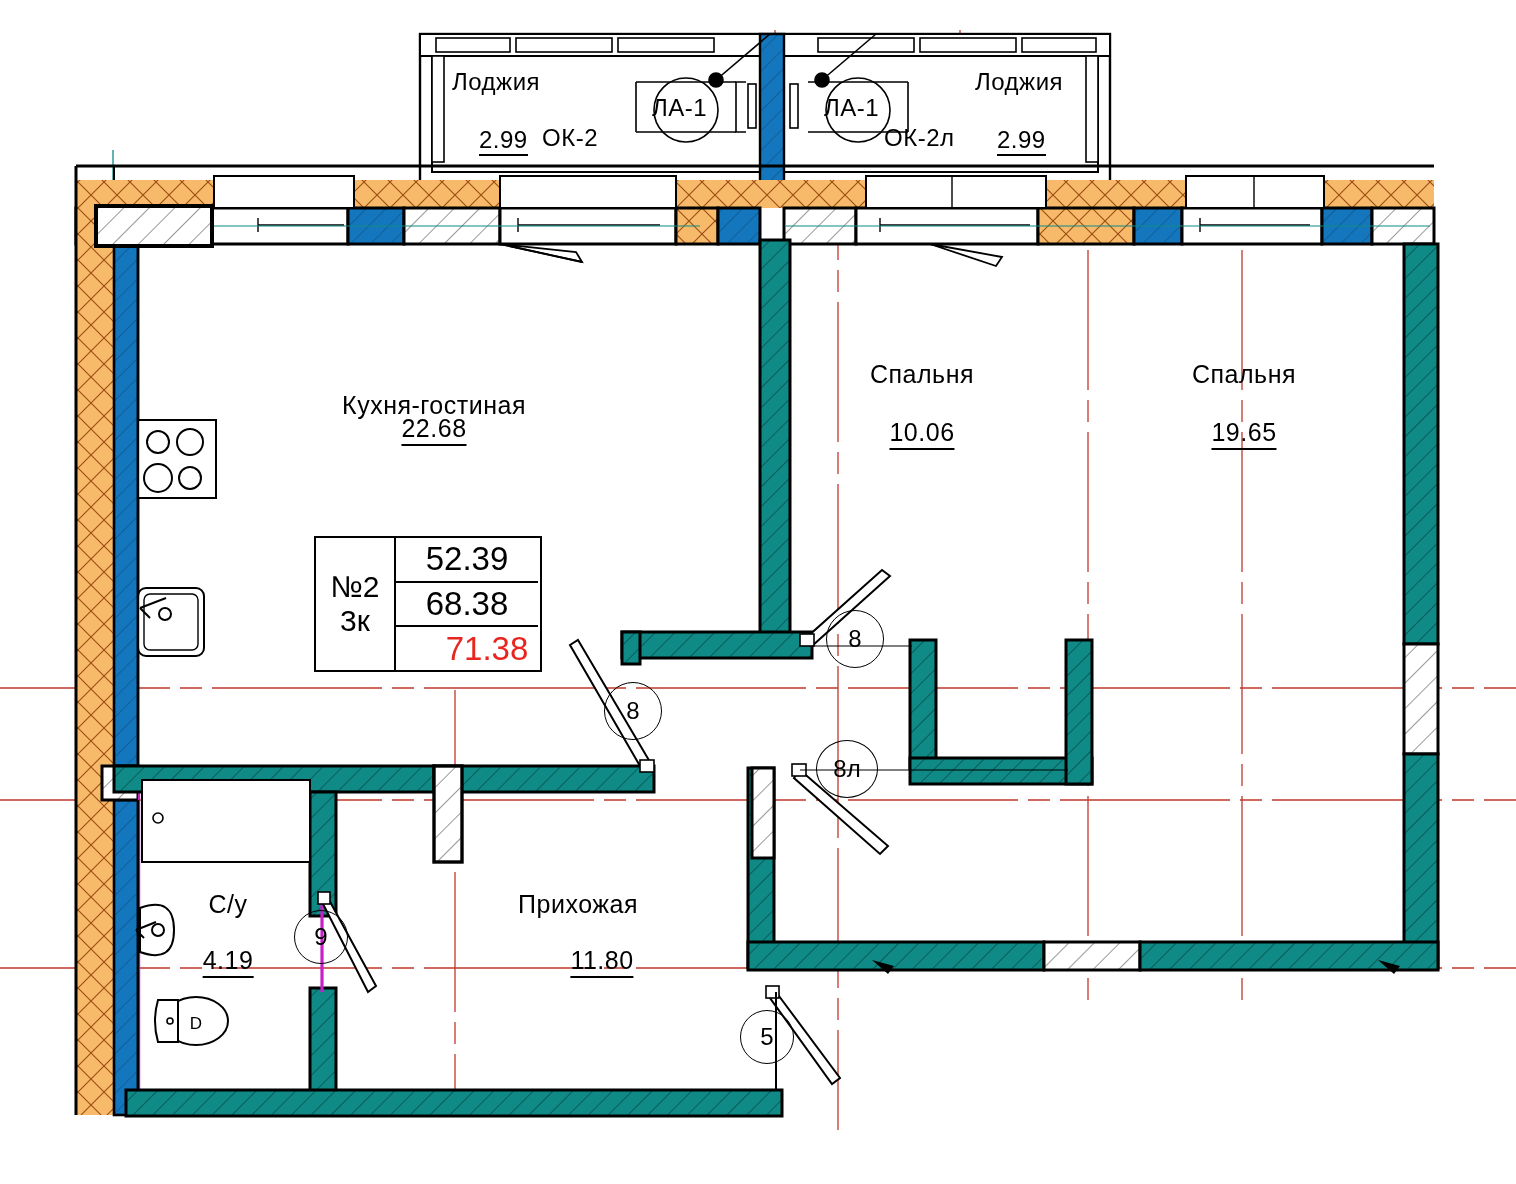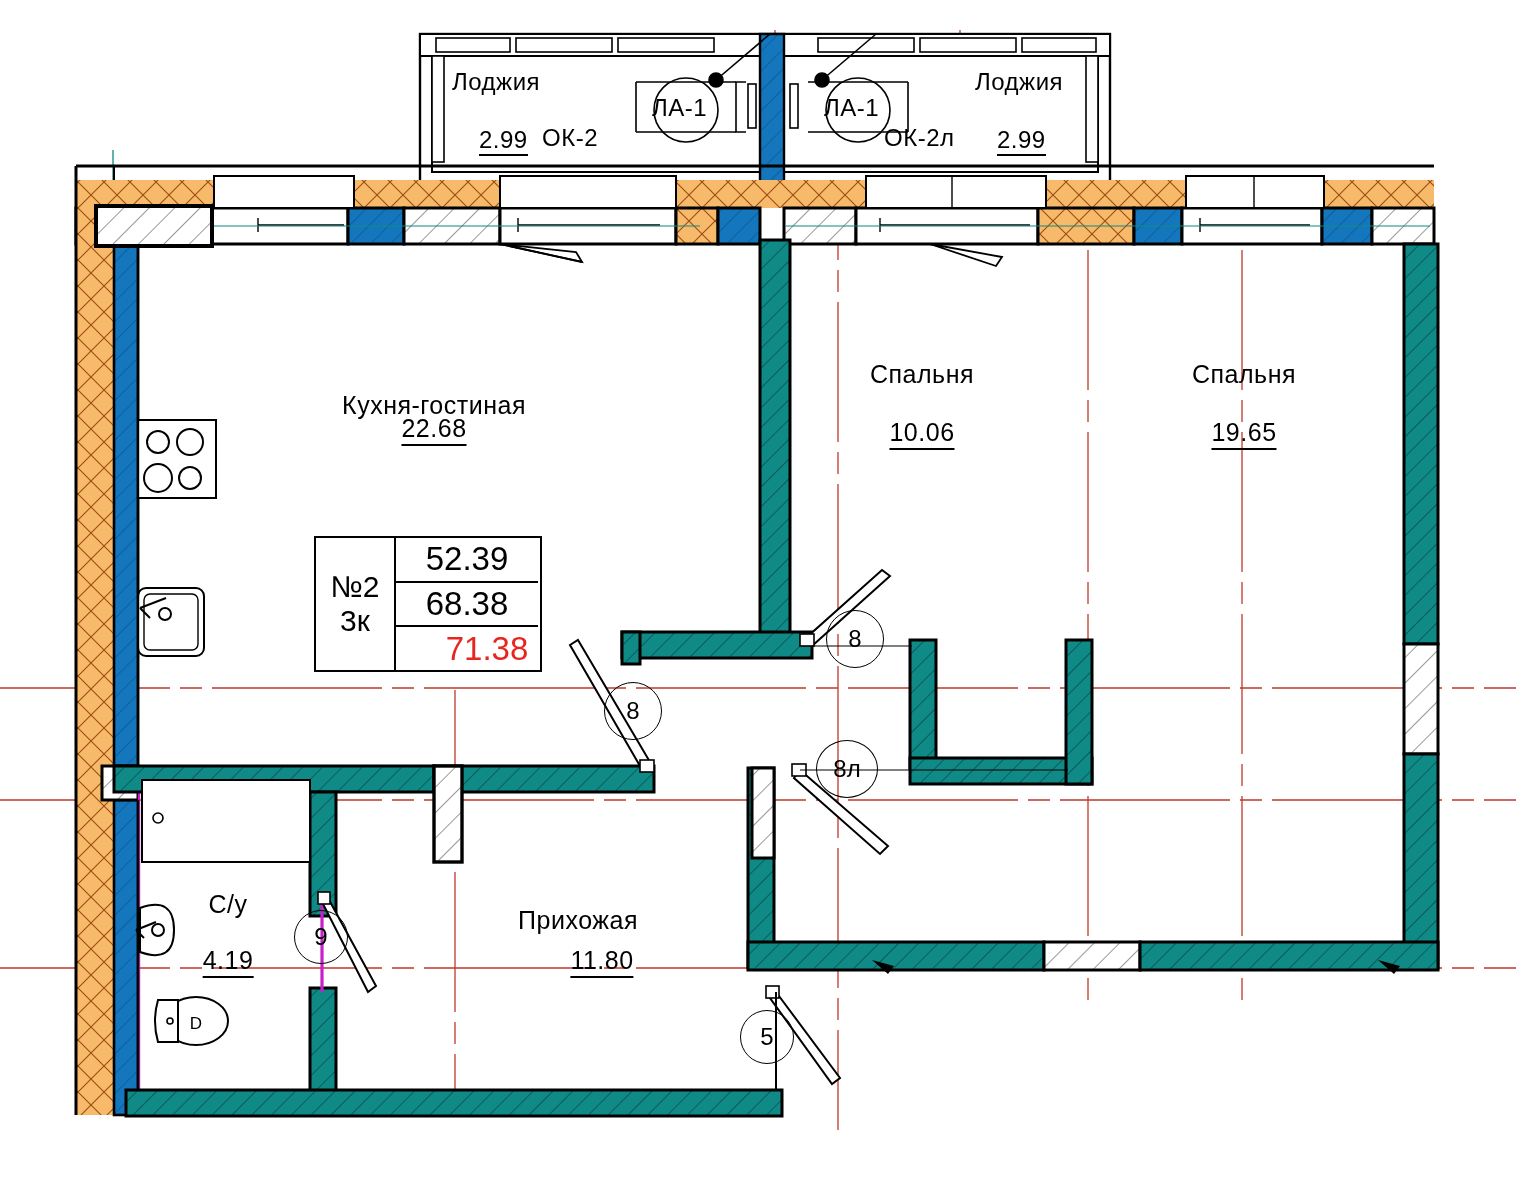--- a/index.html
+++ b/index.html
@@ -299,21 +299,21 @@
 
 <div class="lbl room-name ctr" style="left:922px;top:360px;">Спальня</div>
 <div class="lbl room-area ctr" style="left:922px;top:418px;">10.06</div>
 
 <div class="lbl room-name ctr" style="left:1244px;top:360px;">Спальня</div>
 <div class="lbl room-area ctr" style="left:1244px;top:418px;">19.65</div>
 
 <div class="lbl room-name ctr" style="left:228px;top:890px;">С/у</div>
 <div class="lbl room-area ctr" style="left:228px;top:946px;">4.19</div>
 
-<div class="lbl room-name ctr" style="left:578px;top:890px;margin-top:16px;">Прихожая</div>
+<div class="lbl room-name ctr" style="left:578px;top:890px;">Прихожая</div>
 <div class="lbl room-area ctr" style="left:578px;top:946px;margin-left:24px;">11.80</div>
 
 <div class="tbl" style="left:314px;top:536px;width:224px;height:132px;">
   <div class="c1">
     <span>№2</span>
     <span>3к</span>
   </div>
   <div class="c2">
     <div>52.39</div>
     <div>68.38</div>

